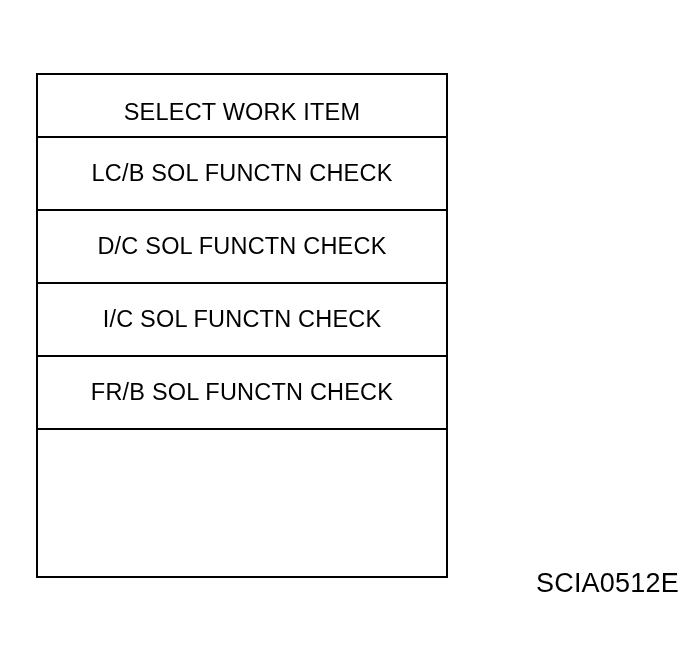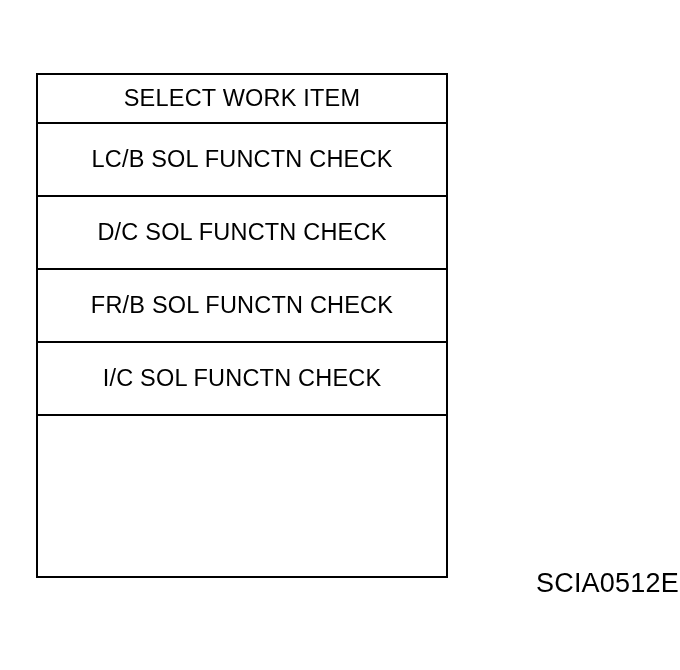--- a/index.html
+++ b/index.html
@@ -42,20 +42,21 @@
     box-sizing: border-box;
     border-bottom: 2px solid #000000;
     display: flex;
     align-items: center;
     justify-content: center;
     background: #ffffff;
   }
 
   .menu-row.header-row {
     height: 49px;
+    margin-top: 14px;
   }
 
   .menu-row.item-row {
     height: 73px;
   }
 
   .menu-row.blank-row {
     height: 64px;
     border-bottom: none;
   }
@@ -92,25 +93,25 @@
     <div class="menu-row item-row">
       <span class="row-label">LC/B SOL FUNCTN CHECK</span>
     </div>
 
 
     <div class="menu-row item-row">
       <span class="row-label">D/C SOL FUNCTN CHECK</span>
     </div>
 
     <div class="menu-row item-row">
-      <span class="row-label">FR/B SOL FUNCTN CHECK</span>
+      <span class="row-label">I/C SOL FUNCTN CHECK</span>
     </div>
 
     <div class="menu-row item-row">
-      <span class="row-label">I/C SOL FUNCTN CHECK</span>
+      <span class="row-label">FR/B SOL FUNCTN CHECK</span>
     </div>
 
 
     <div class="menu-row blank-row">
       <span class="row-label"></span>
     </div>
 
   </div>
 
   <div id="figure-caption">SCIA0512E</div>

